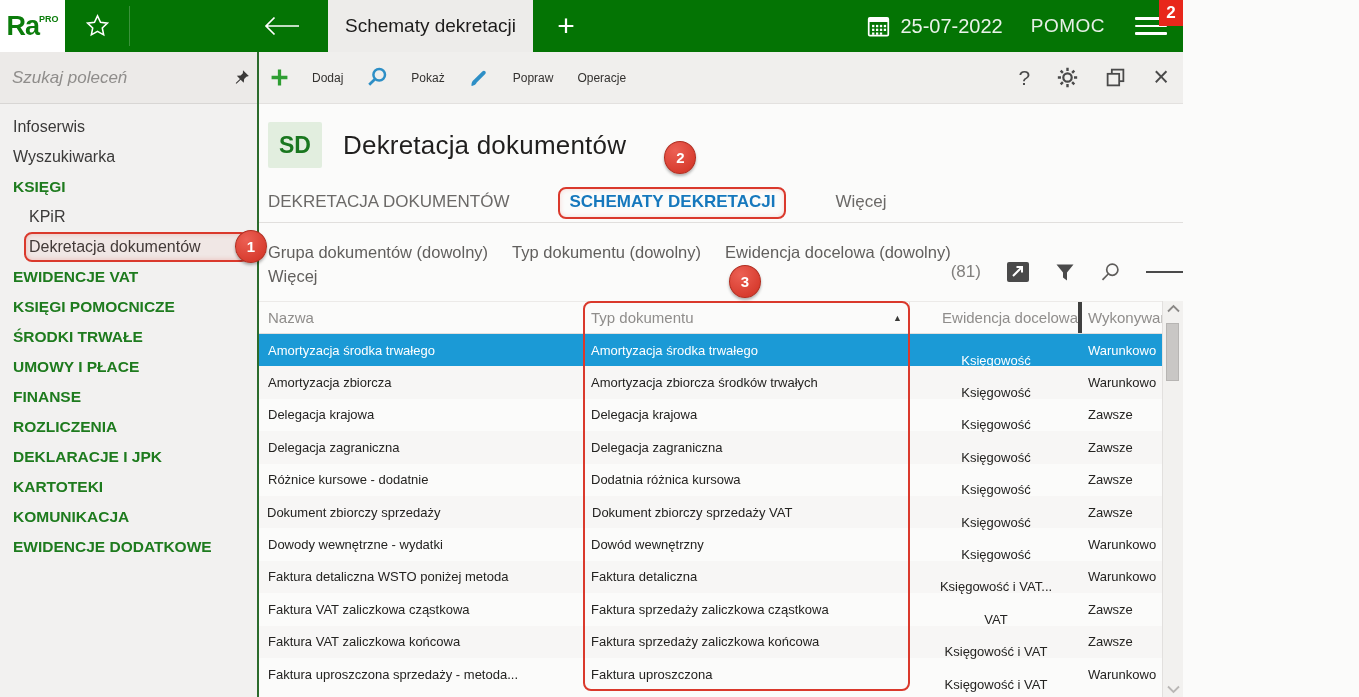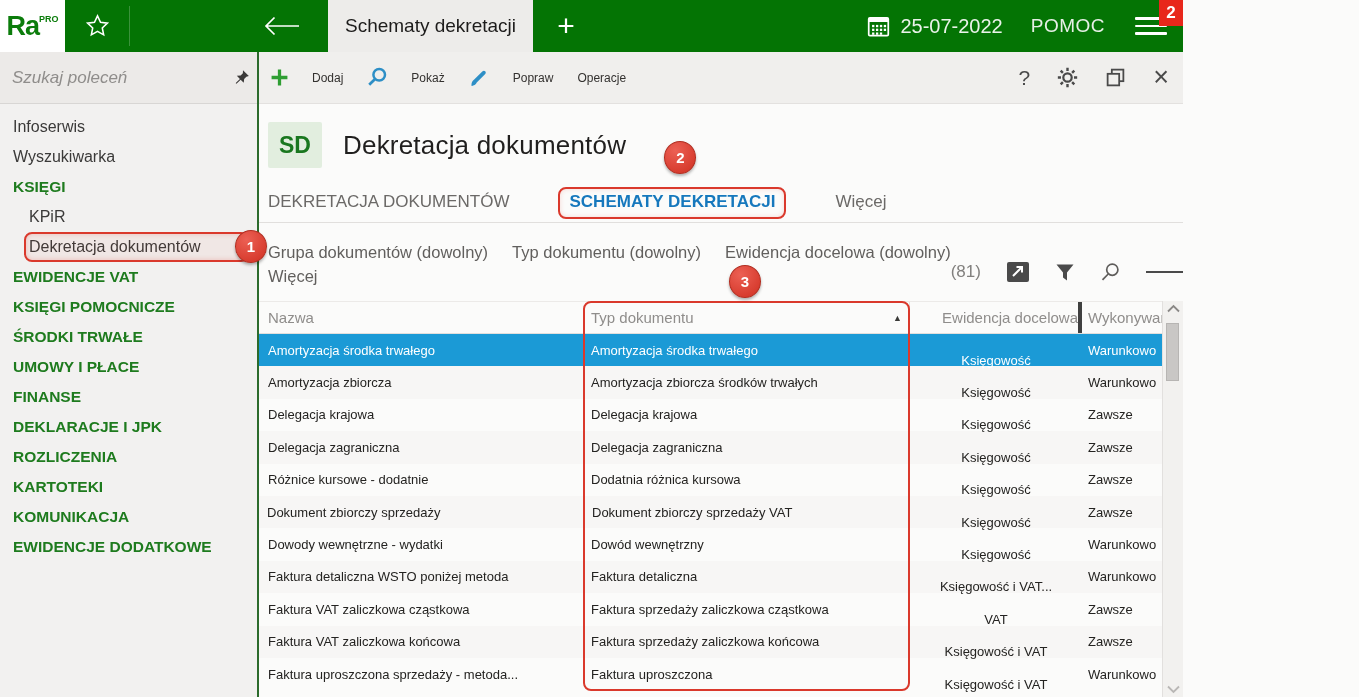--- a/index.html
+++ b/index.html
@@ -197,24 +197,24 @@
           <div class="nav-item section">
             <span>ŚRODKI TRWAŁE</span>
           </div>
           <div class="nav-item section">
             <span>UMOWY I PŁACE</span>
           </div>
           <div class="nav-item section">
             <span>FINANSE</span>
           </div>
           <div class="nav-item section">
+            <span>ROZLICZENIA</span>
+          </div>
+          <div class="nav-item section">
             <span>DEKLARACJE I JPK</span>
-          </div>
-          <div class="nav-item section">
-            <span>ROZLICZENIA</span>
           </div>
           <div class="nav-item section">
             <span>KARTOTEKI</span>
           </div>
           <div class="nav-item section">
             <span>KOMUNIKACJA</span>
           </div>
           <div class="nav-item section">
             <span>EWIDENCJE DODATKOWE</span>
           </div>

